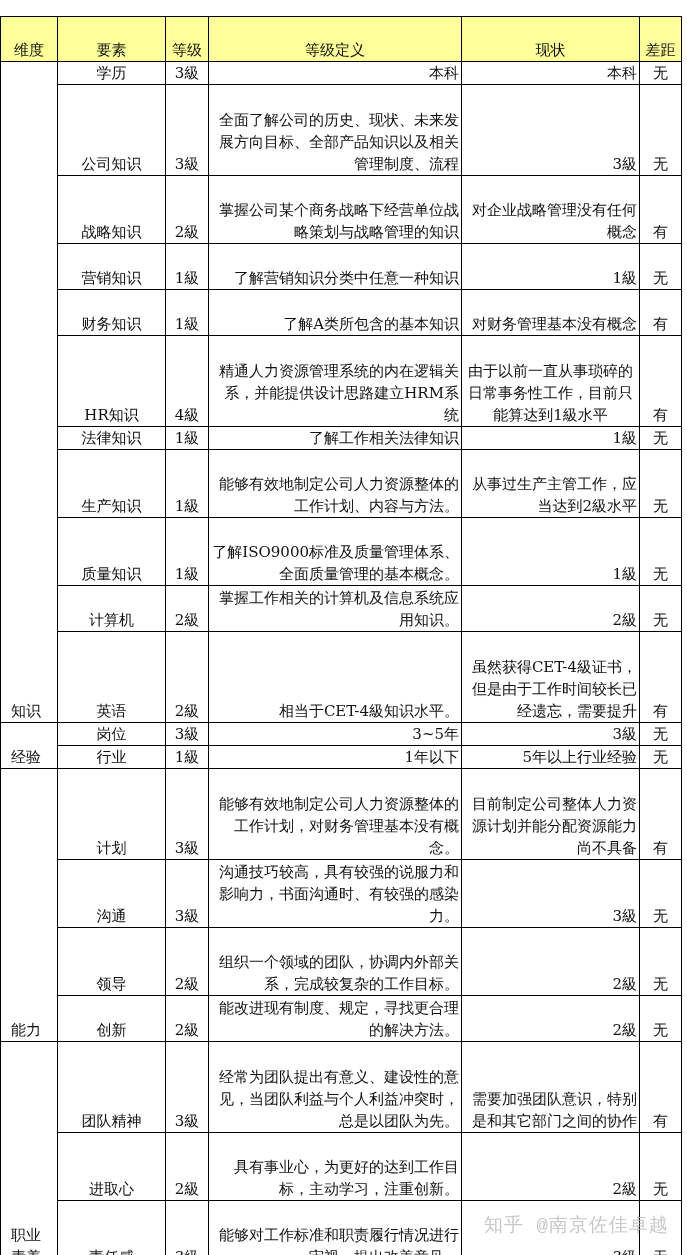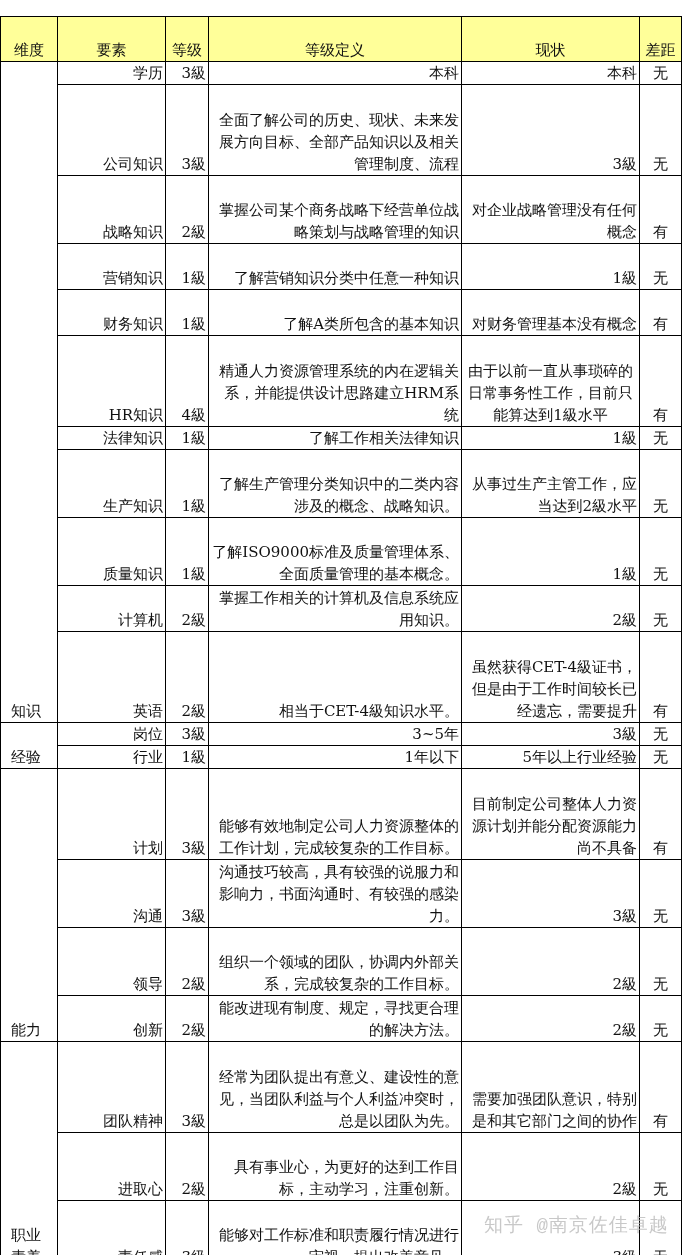--- a/index.html
+++ b/index.html
@@ -2,21 +2,21 @@
 <html><head>
 <meta charset="utf-8">
 <style>
   html, body { margin:0; padding:0; background:#fff; }
   body { width:687px; height:1255px; overflow:hidden; position:relative;
          font-family: "DejaVu Serif", "Liberation Serif", serif; color:#111; }
   table { border-collapse:collapse; position:absolute; left:0; top:16px; width:681px; table-layout:fixed; }
   td, th { border:1px solid #000; font-size:15px; line-height:22px; padding:0 2px;
            vertical-align:bottom; font-weight:normal; overflow:hidden; }
   th { background:#ffff99; height:44px; text-align:center; }
-  .c { text-align:right; }
+  .c { text-align:center; }
   .l { text-align:right; }
   .dim { text-align:left; padding-left:10px; }
   .gap { text-align:center; }
   .status-center { text-align:center;margin-left:26px; }
   .watermark { position:absolute; left:484px; top:1212px; font-size:19px; color:rgba(190,190,190,0.85);
                font-family:Liberation Mono, monospace; letter-spacing:1px; white-space:nowrap; }
 </style>
 </head>
 <body>
 
@@ -86,21 +86,21 @@
     <tr style="height:22px">
       <td class="c">法律知识</td>
       <td class="c">1級</td>
       <td class="l">了解工作相关法律知识</td>
       <td class="l">1級</td>
       <td class="gap">无</td>
     </tr>
     <tr style="height:68px">
       <td class="c">生产知识</td>
       <td class="c">1級</td>
-      <td class="l">了解生产管理分类知识中的二类内容涉及的概念、战略知识。</td>
+      <td class="l">能够有效地制定公司人力资源整体的工作计划、内容与方法。</td>
       <td class="l">从事过生产主管工作，应当达到2級水平</td>
       <td class="gap">无</td>
     </tr>
     <tr style="height:68px">
       <td class="c">质量知识</td>
       <td class="c">1級</td>
       <td class="l">了解ISO9000标准及质量管理体系、全面质量管理的基本概念。</td>
       <td class="l">1級</td>
       <td class="gap">无</td>
     </tr>
@@ -130,21 +130,21 @@
       <td class="c">行业</td>
       <td class="c">1級</td>
       <td class="l">1年以下</td>
       <td class="l">5年以上行业经验</td>
       <td class="gap">无</td>
     </tr>
     <tr style="height:91px">
       <td rowspan="4" class="dim">能力</td>
       <td class="c">计划</td>
       <td class="c">3級</td>
-      <td class="l">能够有效地制定公司人力资源整体的工作计划，完成较复杂的工作目标。</td>
+      <td class="l">能够有效地制定公司人力资源整体的工作计划，对财务管理基本没有概念。</td>
       <td class="l">目前制定公司整体人力资源计划并能分配资源能力尚不具备</td>
       <td class="gap">有</td>
     </tr>
     <tr style="height:68px">
       <td class="c">沟通</td>
       <td class="c">3級</td>
       <td class="l">沟通技巧较高，具有较强的说服力和影响力，书面沟通时、有较强的感染力。</td>
       <td class="l">3級</td>
       <td class="gap">无</td>
     </tr>

